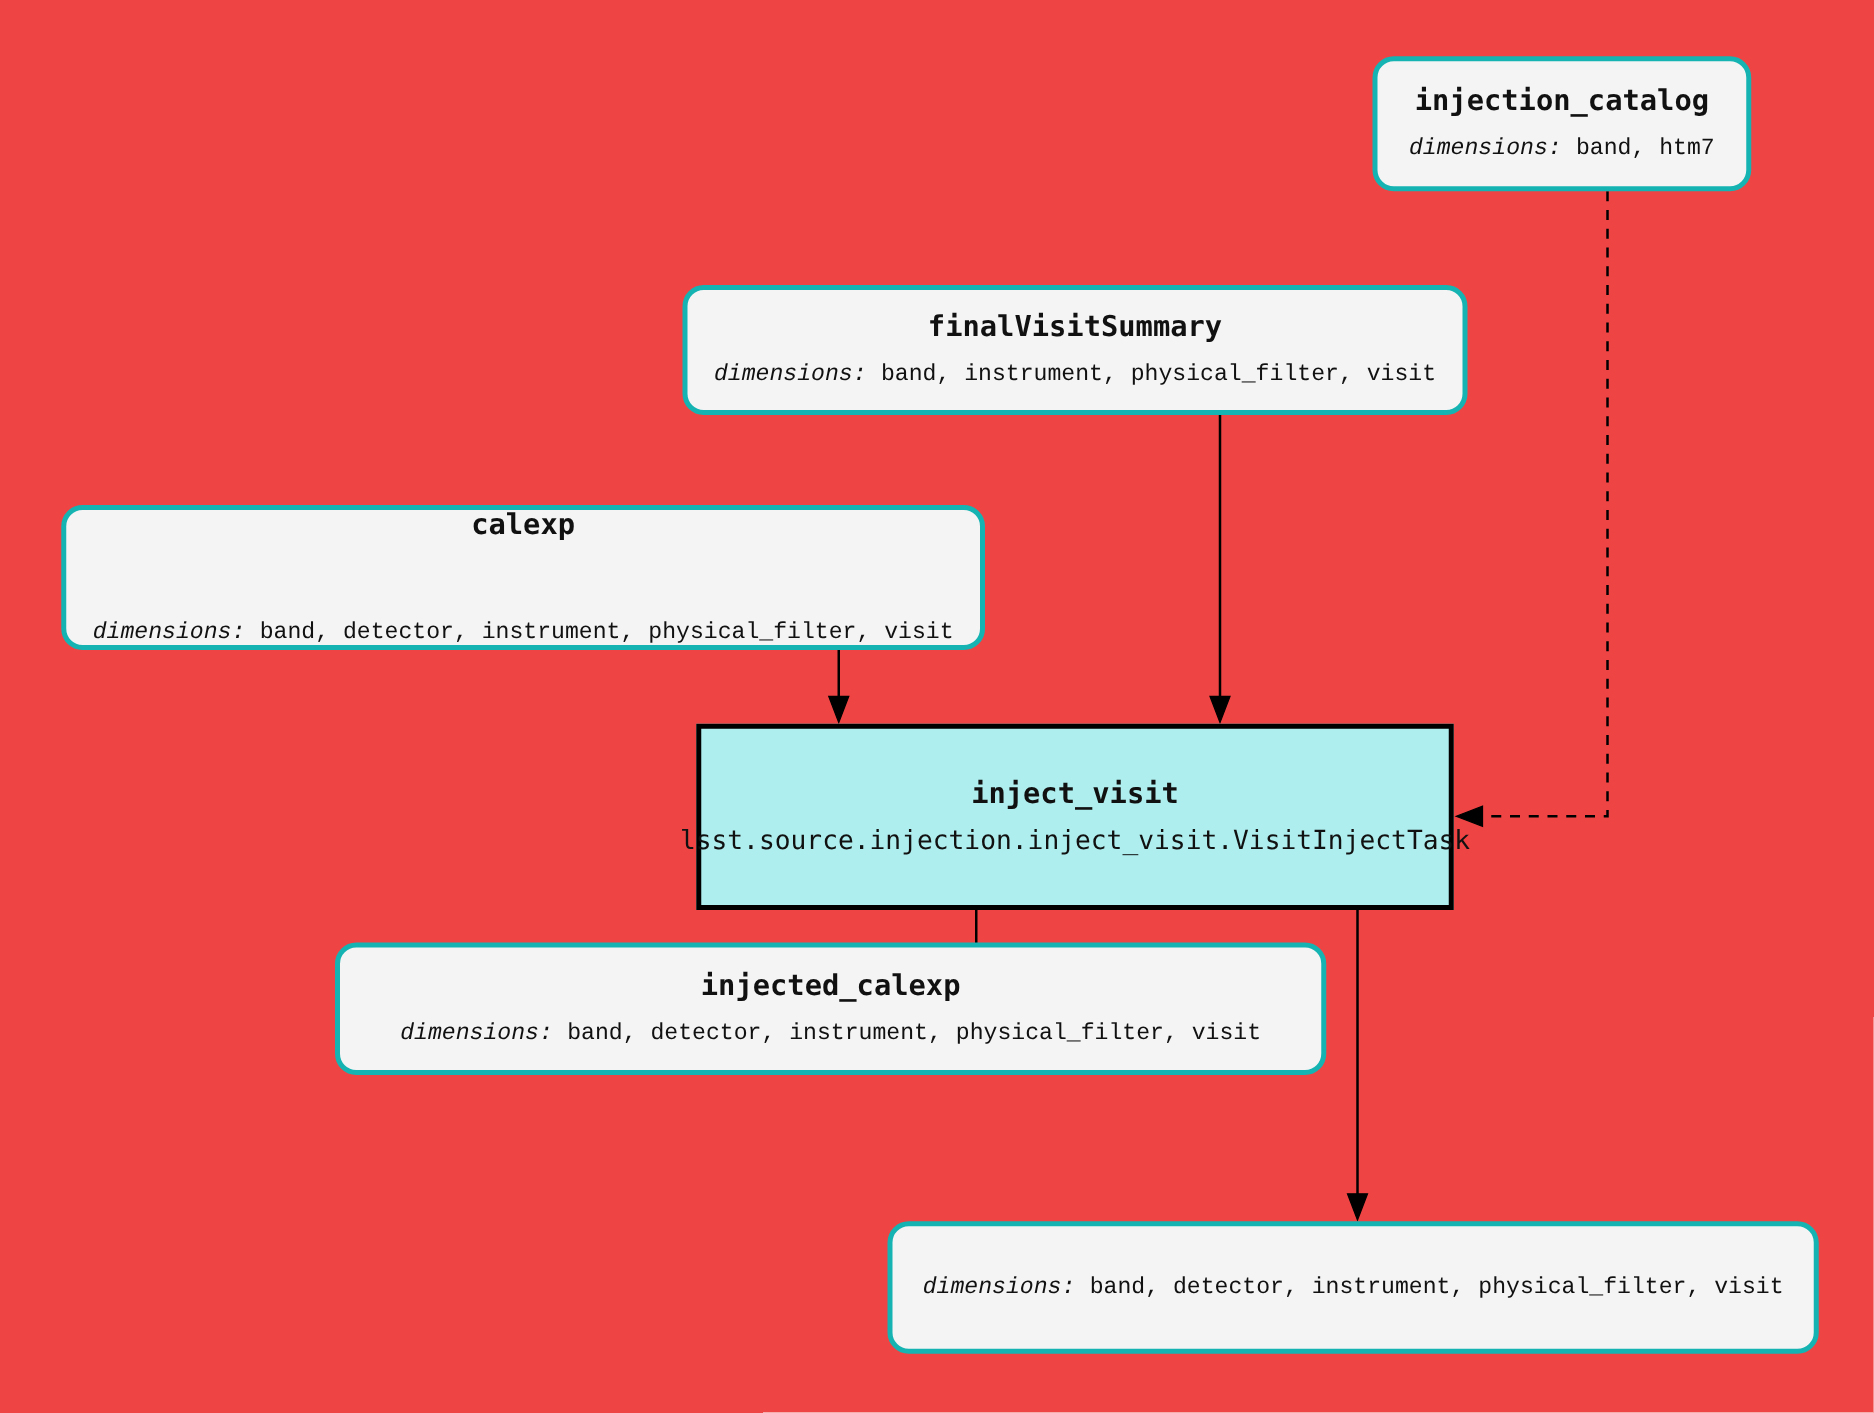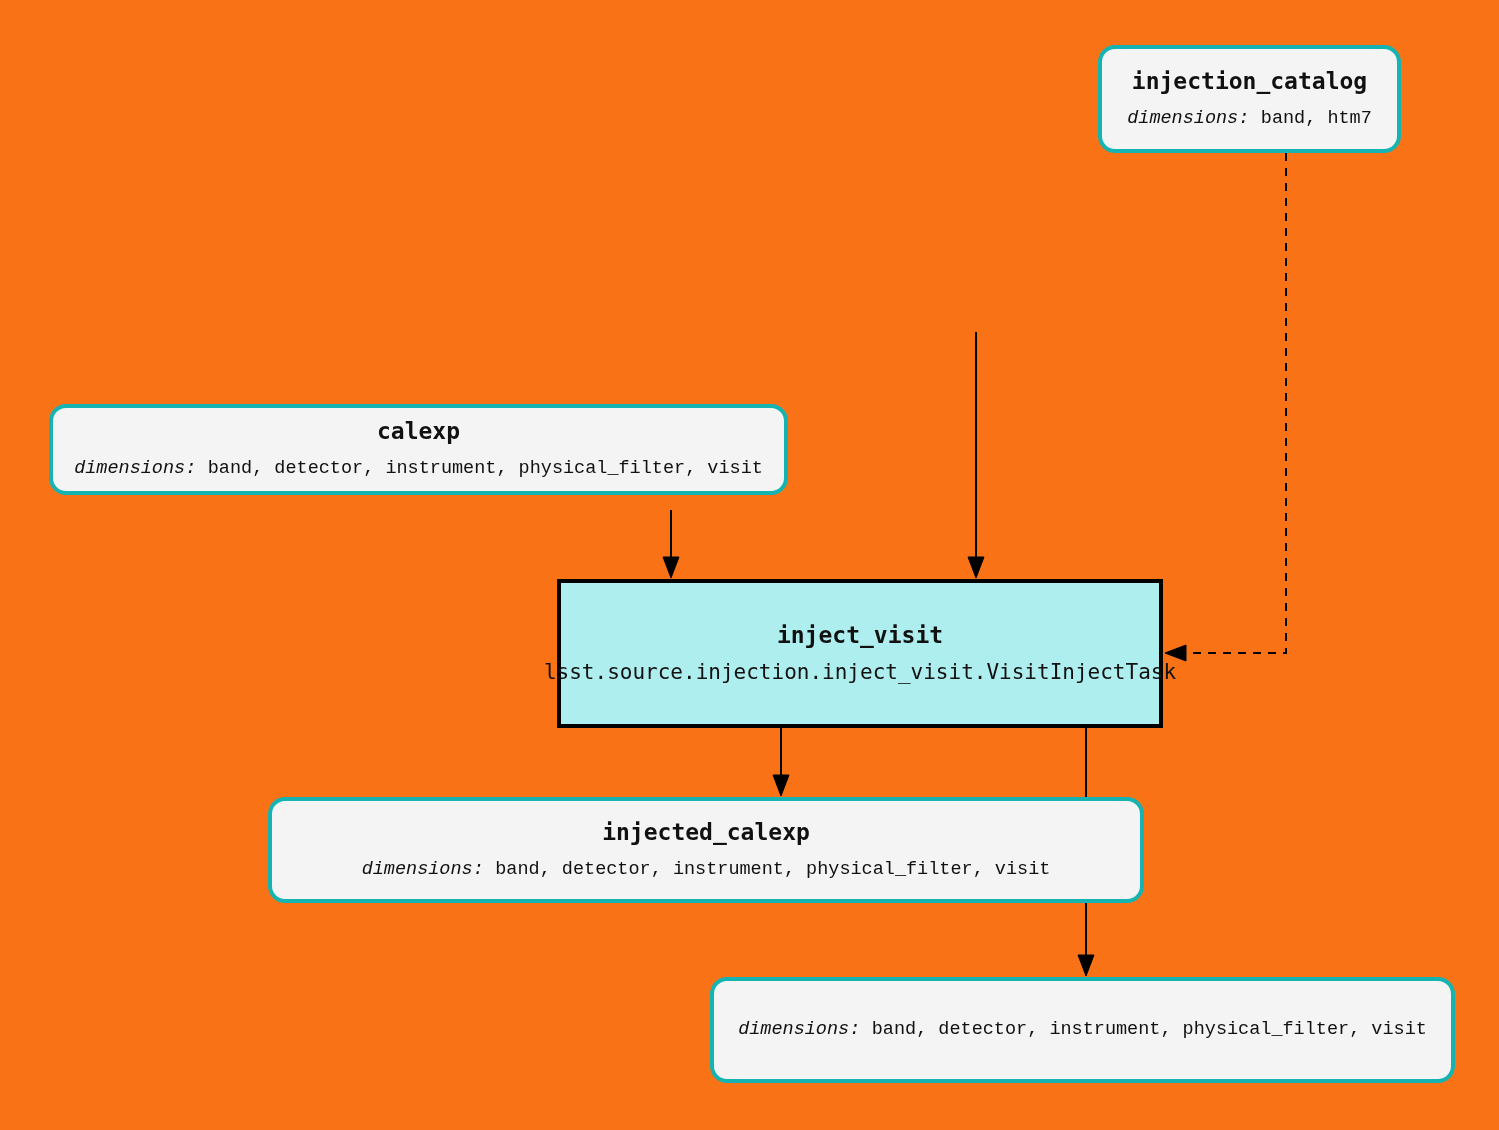--- a/index.html
+++ b/index.html
@@ -4,21 +4,21 @@
 <style>
   html, body {
     margin: 0;
     padding: 0;
     background: #ffffff;
   }
   .canvas {
     position: relative;
     width: 1499px;
     height: 1130px;
-    background: #f97316;
+    background: #ef4444;
     font-family: "DejaVu Sans Mono", "Liberation Mono", monospace;
     overflow: hidden;
   }
   .edges-layer {
     position: absolute;
     left: 0;
     top: 0;
     width: 1499px;
     height: 1130px;
     z-index: 1;
@@ -116,34 +116,40 @@
     </g>
   </svg>
 
   <div class="node dataset" style="left:1098px; top:45px; width:303px; height:108px;">
     <div class="title">injection_catalog</div>
     <div class="dims">
       <span class="dlabel">dimensions:</span><span class="dvalue">band, htm7</span>
     </div>
   </div>
 
+  <div class="node dataset" style="left:546px; top:228px; width:628px; height:104px;">
+    <div class="title">finalVisitSummary</div>
+    <div class="dims">
+      <span class="dlabel">dimensions:</span><span class="dvalue">band, instrument, physical_filter, visit</span>
+    </div>
+  </div>
 
-  <div class="node dataset" style="left:49px; top:404px; width:739px; height:91px;">
+  <div class="node dataset" style="left:49px; top:404px; width:739px; height:116px;justify-content:space-between;">
     <div class="title">calexp</div>
     <div class="dims">
       <span class="dlabel">dimensions:</span><span class="dvalue">band, detector, instrument, physical_filter, visit</span>
     </div>
   </div>
 
   <div class="node task" style="left:557px; top:579px; width:606px; height:149px;text-align:center;">
     <div class="title">inject_visit</div>
     <div class="subline">lsst.source.injection.inject_visit.VisitInjectTask</div>
   </div>
 
-  <div class="node dataset" style="left:268px; top:797px; width:876px; height:106px;">
+  <div class="node dataset" style="left:268px; top:754px; width:793px; height:106px;">
     <div class="title">injected_calexp</div>
     <div class="dims">
       <span class="dlabel">dimensions:</span><span class="dvalue">band, detector, instrument, physical_filter, visit</span>
     </div>
   </div>
 
   <div class="node dataset" style="left:710px; top:977px; width:745px; height:106px;">
     <div class="dims">
       <span class="dlabel">dimensions:</span><span class="dvalue">band, detector, instrument, physical_filter, visit</span>
     </div>

